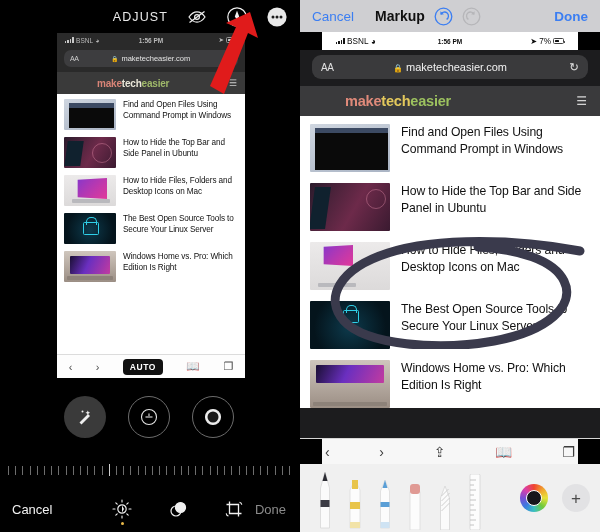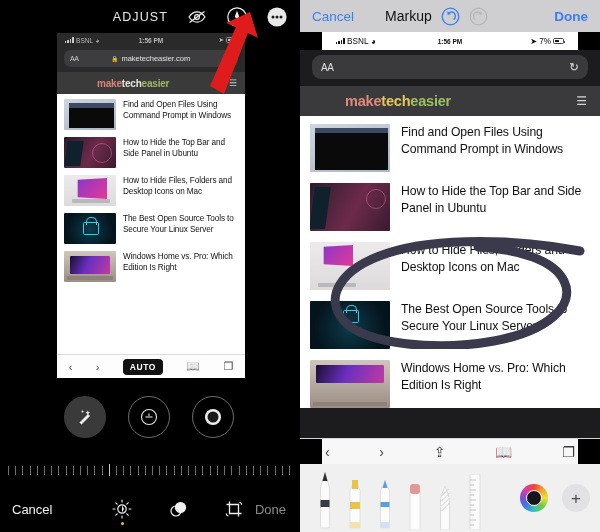--- a/index.html
+++ b/index.html
@@ -142,21 +142,21 @@
   
   .right-panel {
     position: absolute; left: 300px; top: 0; width: 300px; height: 532px;
     background: #f2f2f2; overflow: hidden;
   }
   .mk-topbar {
     height: 32px; background: #cfcfd2; display: flex; align-items: center;
     padding: 0 12px; gap: 9px;
   }
   .mk-cancel { color: #3b7ef2; font-size: 13.5px; }
-  .mk-title { color: #101010; font-size: 14px; font-weight: 400; margin-left: 22px; }
+  .mk-title { color: #101010; font-size: 14px; font-weight: 700; margin-left: 12px; }
   .mk-undo, .mk-redo { width: 19px; height: 19px; }
   .mk-done { color: #3b7ef2; font-size: 13.5px; font-weight: 600; margin-left: auto; }
 
   .phone-right {
     position: absolute; left: 0; top: 32px; width: 300px; height: 432px;
     background: #1c1c1e; overflow: hidden;
   }
   .st-bar-r {
     height: 18px; background: #fff; display: flex; align-items: center;
     padding: 0 14px; color: #0b0b0b; font-size: 8.2px; position: relative;
@@ -483,20 +483,24 @@
             <span class="batt">
                 <i></i>
               </span>
           </div>
         </div>
       </div>
 
       <div class="url-bar-r">
         <div class="url-pill-r">
           <span class="aa">AA</span>
+          <span class="url-txt">
+            <span class="lock">🔒</span>
+            <span>maketecheasier.com</span>
+          </span>
           <span class="reload">↻</span>
         </div>
       </div>
 
       <div class="site-hdr-r">
         <div class="logo">
           <span class="s1">make</span><span class="s2">tech</span><span class="s3">easier</span>
         </div>
         <div class="burger">☰</div>
       </div>

